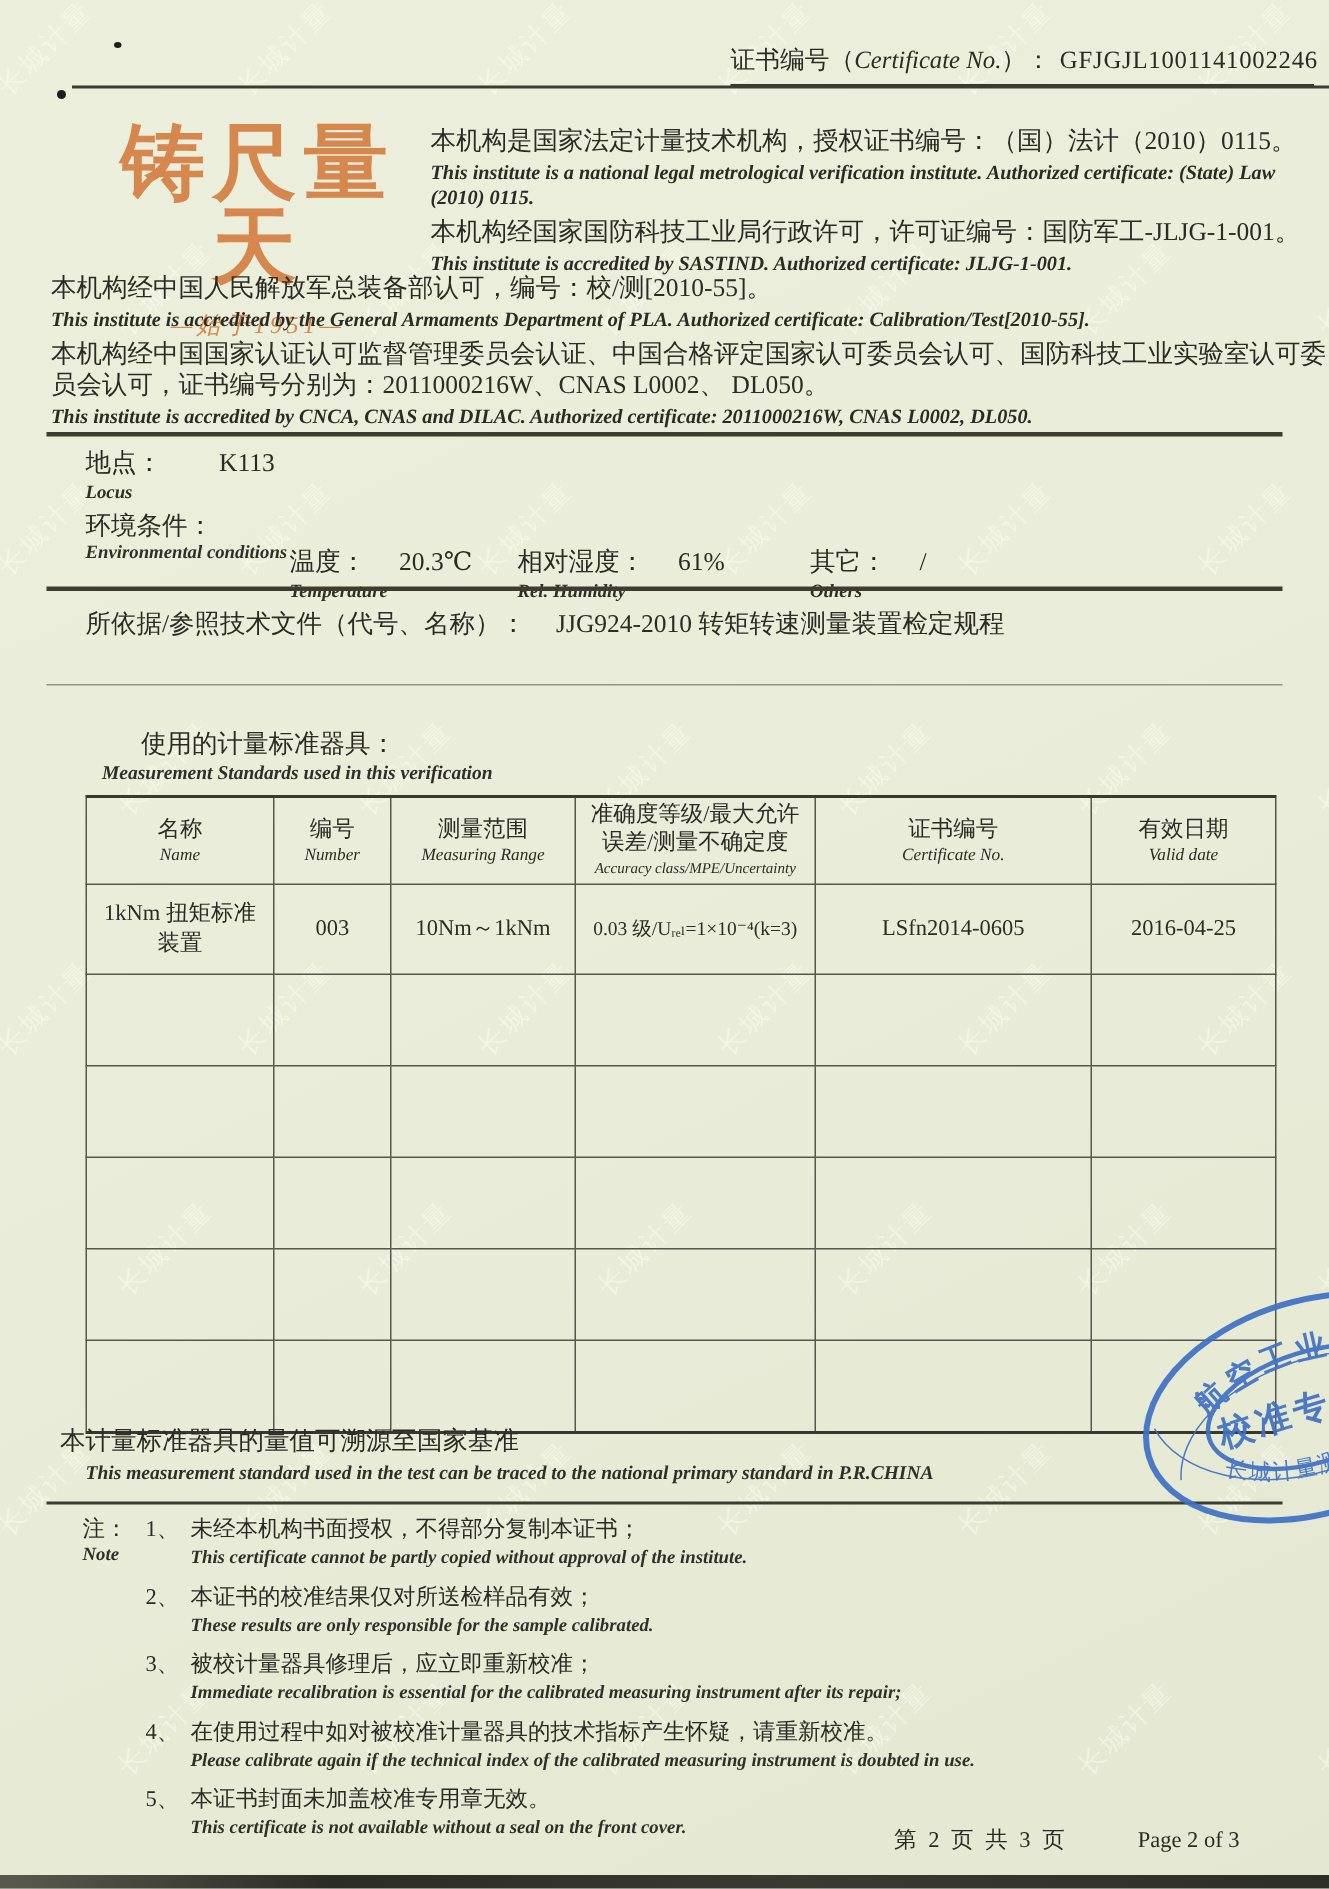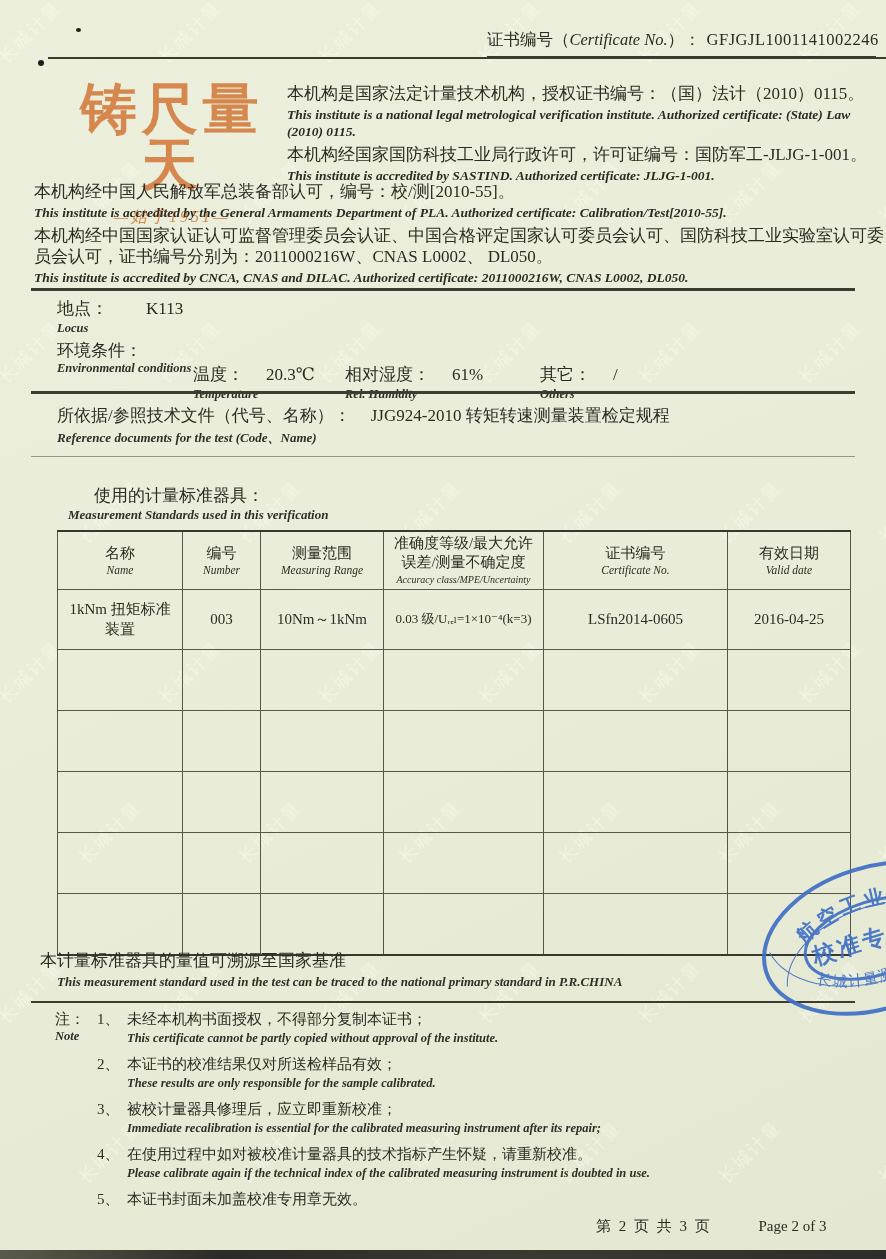--- a/index.html
+++ b/index.html
@@ -208,21 +208,20 @@
   <div class="abs env-item env-other">
     <span class="zh">其它：</span><span class="zh env-val">/</span>
     <span class="en">Others</span>
   </div>
   <div class="rule rule-3"></div>
 
   <div class="abs ref-row">
     <span class="zh">所依据/参照技术文件（代号、名称）：</span>
     <span class="zh ref-val">JJG924-2010 转矩转速测量装置检定规程</span>
   </div>
-  <div class="abs ref-en en">Reference documents for the test (Code、Name)</div>
   <div class="rule rule-4"></div>
 
   <div class="abs std-zh zh">使用的计量标准器具：</div>
   <div class="abs std-en en">Measurement Standards used in this verification</div>
 
   <table class="std-table">
     <colgroup>
       <col style="width:125px">
         <col style="width:78px">
         <col style="width:123px">
@@ -350,20 +349,21 @@
       <div class="note-item">
         <span class="note-no">3、</span><span class="note-zh">被校计量器具修理后，应立即重新校准；</span>
         <div class="note-en en">Immediate recalibration is essential for the calibrated measuring instrument after its repair;</div>
       </div>
       <div class="note-item">
         <span class="note-no">4、</span><span class="note-zh">在使用过程中如对被校准计量器具的技术指标产生怀疑，请重新校准。</span>
         <div class="note-en en">Please calibrate again if the technical index of the calibrated measuring instrument is doubted in use.</div>
       </div>
       <div class="note-item">
         <span class="note-no">5、</span><span class="note-zh">本证书封面未加盖校准专用章无效。</span>
+        <div class="note-en en">This certificate is not available without a seal on the front cover.</div>
       </div>
     </div>
   </div>
 
   <div class="abs footer">
     <span class="pg-zh">第 2 页 共 3 页</span>
     <span class="pg-en">Page 2 of 3</span>
   </div>
 
   <div class="scan-bottom"></div>

